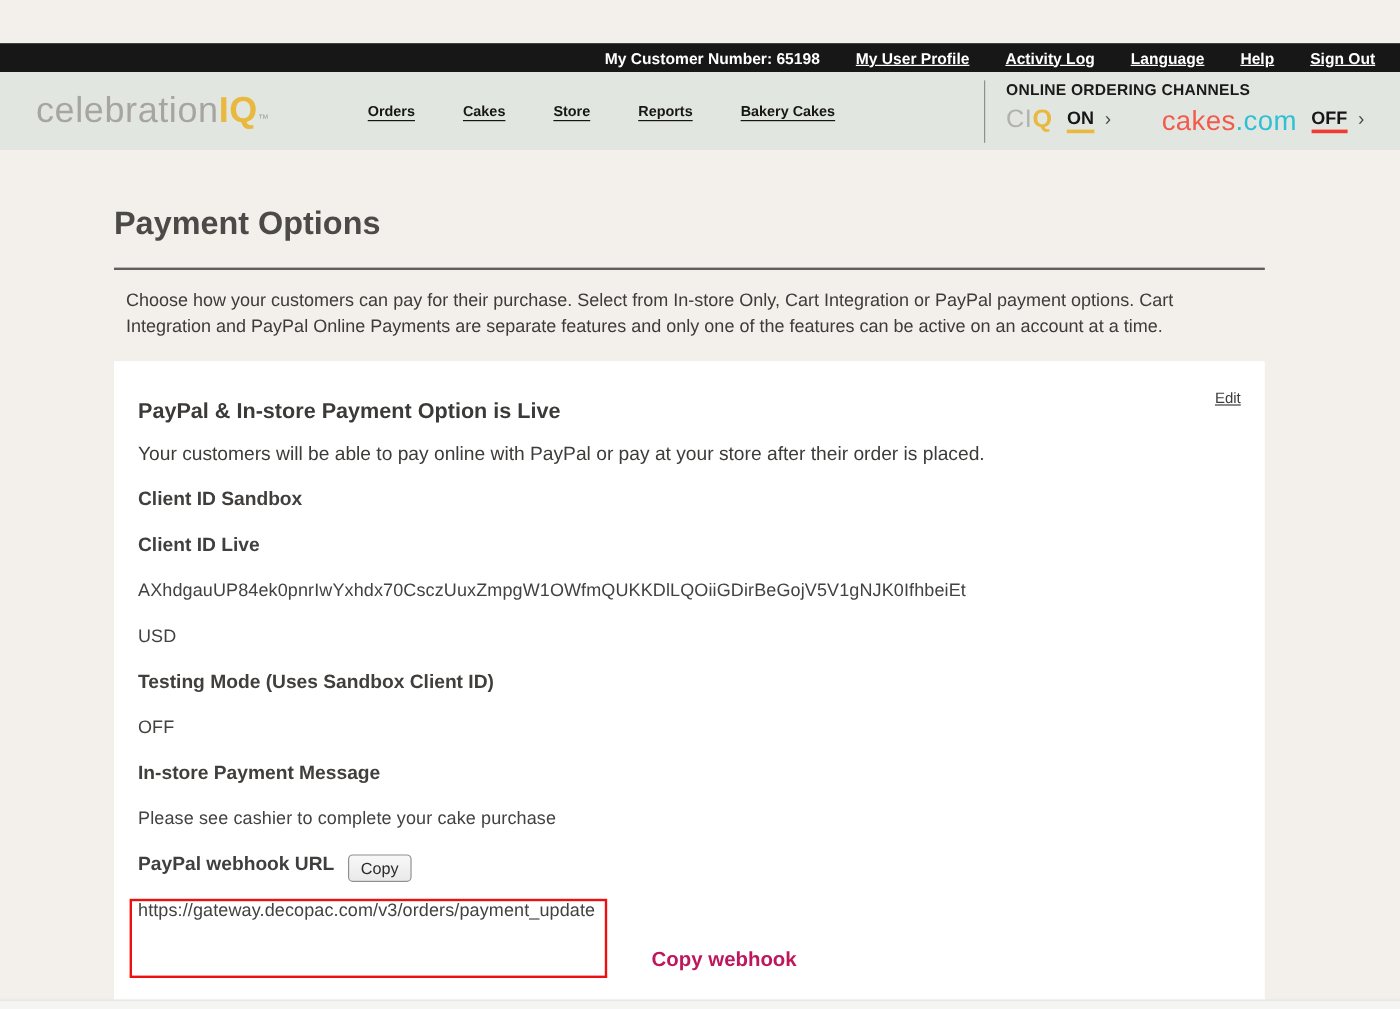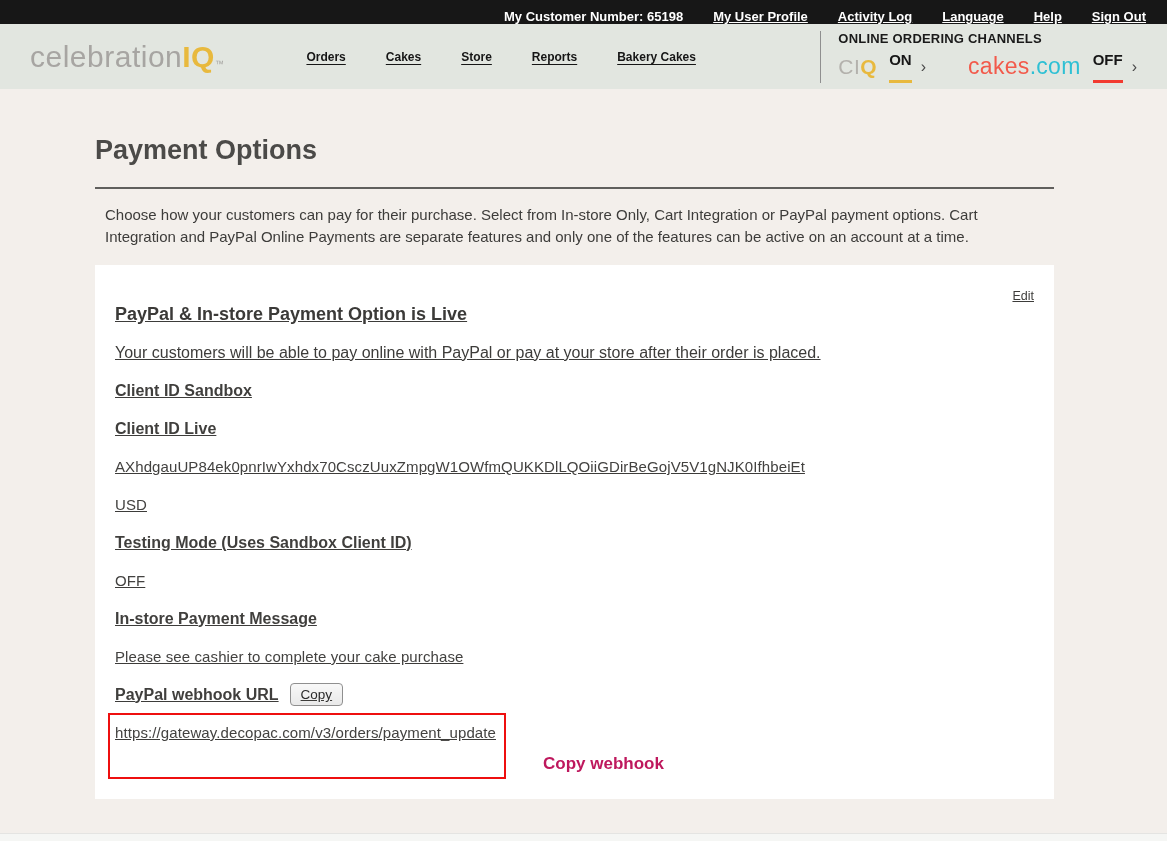--- a/index.html
+++ b/index.html
@@ -7,22 +7,22 @@
   body {
     font-family:"Liberation Sans", sans-serif;
     background:#f3efeb;
     position:relative;
     overflow:hidden;
     color:#3d3c3a;
   }
   
   .topbar {
     height:24px; background:#171717;
-    display:flex; align-items:flex-end; justify-content:flex-end;
-    gap:30px; padding:0 21px;
+    display:flex; align-items:center; justify-content:flex-end;
+    gap:30px; padding:0 21px;margin-top:36px;
   }
   .topbar .tb-item { color:#ffffff; font-size:13px; font-weight:bold; white-space:nowrap; }
   .topbar a.tb-item { text-decoration:underline; cursor:pointer; }
   
   .header {
     height:65px; background:#e2e6e0;
     display:flex; align-items:center; padding:0 30px;
   }
   .logo { font-size:30px; color:#a7a5a2; letter-spacing:0.5px; white-space:nowrap; cursor:pointer; }
   .logo .iq { color:#e8b93e; font-weight:bold; }
@@ -34,38 +34,38 @@
   }
   .channels { margin-left:auto; display:flex; gap:17px; }
   .vdivider { width:1px; background:#8f8f8f; height:52px; }
   .channels-col { display:flex; flex-direction:column; }
   .channels-title { font-size:13px; font-weight:bold; color:#1a1a1a; letter-spacing:0.2px; }
   .channels-row { display:flex; align-items:center; margin-top:5px; }
   .ciq-logo { font-size:21px; color:#b3b1ac; letter-spacing:0.5px; }
   .ciq-logo .iq { color:#e8b93e; font-weight:bold; }
   .toggle {
     font-size:15px; font-weight:bold; color:#161616;
-    border-bottom:3px solid; padding-bottom:12px; margin-left:12px; cursor:pointer;
+    border-bottom:3px solid; padding-bottom:1px; margin-left:12px; cursor:pointer;
   }
   .toggle.on  { border-color:#e8b93e; }
   .toggle.off { border-color:#f23b30; }
   .chev { color:#4a4a4a; font-size:16px; margin-left:9px; cursor:pointer; }
   .cakes-logo { font-size:23px; margin-left:42px; letter-spacing:0.3px; }
   .cakes-logo .cakes { color:#f25a4b; }
   .cakes-logo .com { color:#2fc0d4; }
   
   .page-title { margin:46px 0 0 95px; font-size:27px; font-weight:bold; color:#4b4a48; }
   .title-rule { margin:21px 0 0 95px; width:959px; border:none; border-top:2px solid #605f5d; }
   .desc { margin:15px 0 0 105px; width:938px; font-size:15px; color:#3d3c3a; line-height:1.45; }
   
   .card {
     position:relative; margin:17px 0 0 95px; width:959px; height:534px;
     background:#ffffff; padding:31px 20px 0 20px;
   }
-  .row { height:38px; display:flex; align-items:center;text-decoration:underline; }
+  .row { height:38px; display:flex; align-items:flex-start; }
   .card-heading { font-size:18px; font-weight:bold; color:#3b3a38; }
   .card-sub { font-size:16px; color:#3d3c3a; }
   .flabel { font-size:16px; font-weight:bold; color:#403f3d; }
   .fvalue { font-size:15px; color:#434240; letter-spacing:0.1px; }
   .edit-link {
     position:absolute; top:24px; right:20px;
     font-size:12.5px; color:#3d3c3a; text-decoration:underline; cursor:pointer;
   }
   .copy-btn {
     margin-left:11px; font-size:13.5px; color:#2b2b2b;

